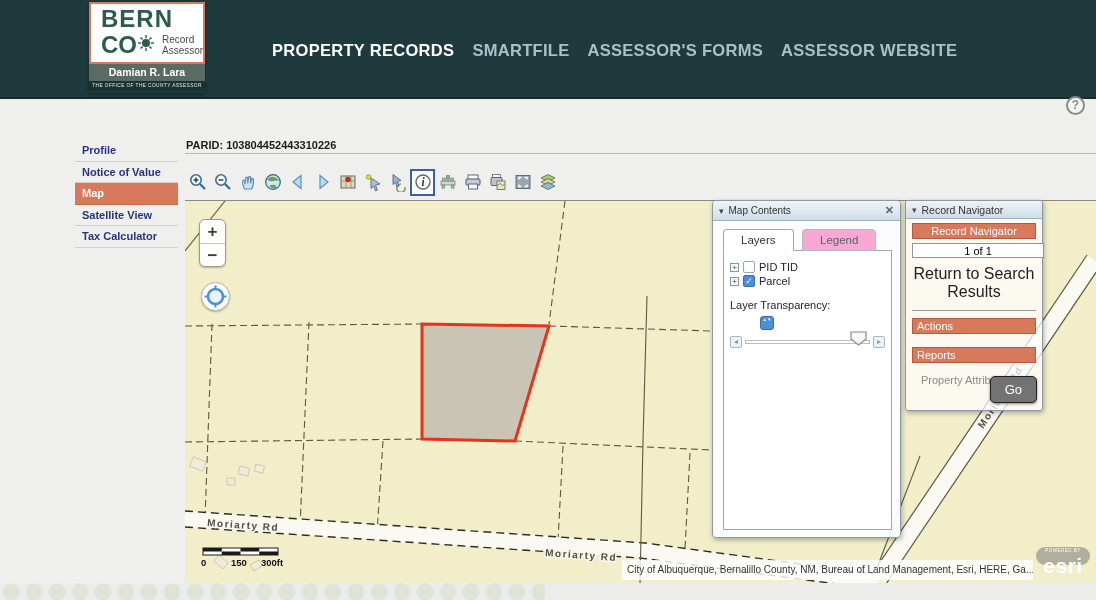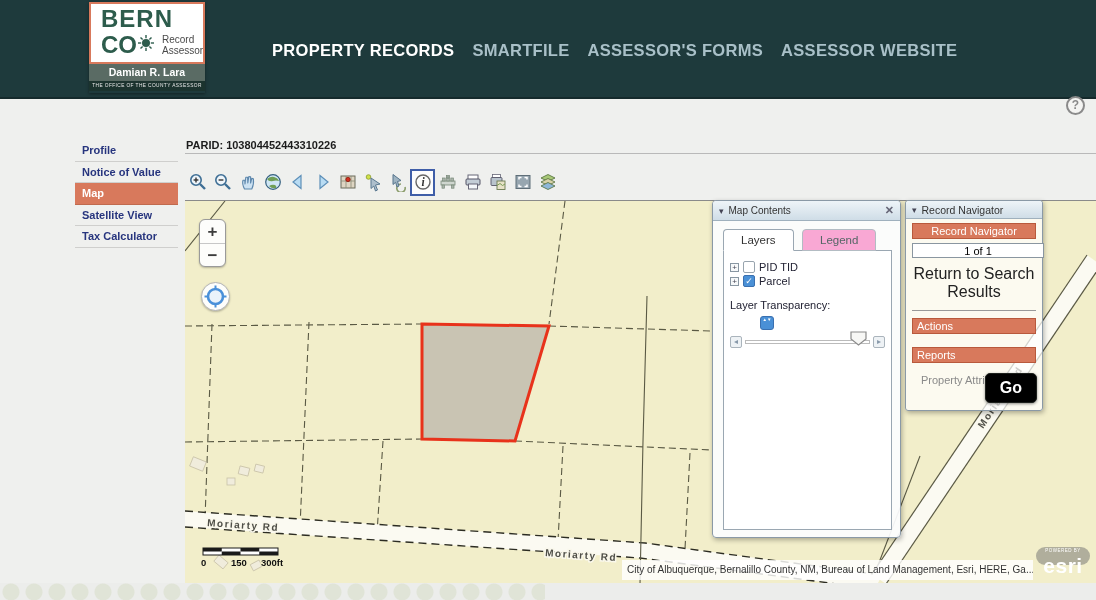--- a/index.html
+++ b/index.html
@@ -120,22 +120,22 @@
   .rn-body { padding:4px 6px; position:relative; height:188px; }
   .salmon-bar { background:#d8795c; border:1px solid #b8593c; color:#fff; font-size:11px; padding:1px 4px; }
   .rn-title { text-align:center; }
   .rn-input { display:block; width:132px; margin:4px auto 0; height:15px; border:1px solid #8a96a0;
               font-size:11px; text-align:center; font-family:"Liberation Sans",sans-serif; }
   .rn-return { text-align:center; font-size:16px; color:#222; margin-top:7px; cursor:pointer; }
   .rn-hr { border:none; border-top:1px solid #999; margin:9px 0 7px; }
   .rn-actions { margin-bottom:13px; cursor:pointer; }
   .rn-reports { cursor:pointer; }
   .rn-attr { color:#8a8a8a; font-size:11px; margin:11px 0 0 9px; }
-  .go-btn { position:absolute; right:5px; bottom:4px; background:#000000; color:#fff; font-size:16px;
-            font-weight:bold; padding:5px 14px; border-radius:5px; border:1px solid #1d201c;
+  .go-btn { position:absolute; right:5px; bottom:4px; background:#737373; color:#fff; font-size:13px;
+            font-weight:normal; padding:5px 14px; border-radius:5px; border:1px solid #1d201c;
             box-shadow:0 1px 3px rgba(0,0,0,.45); cursor:pointer; }
 
   
   .footer-strip { position:absolute; left:0; top:583px; width:1096px; height:17px; background:#ecedeb; }
   .footer-pattern { position:absolute; left:0; top:0; width:545px; height:17px;
                     background-image:radial-gradient(circle at 11px 9px, #dfe3d5 8px, transparent 9px);
                     background-size:23px 17px; opacity:.9; }
 </style>
 </head>
 <body>

